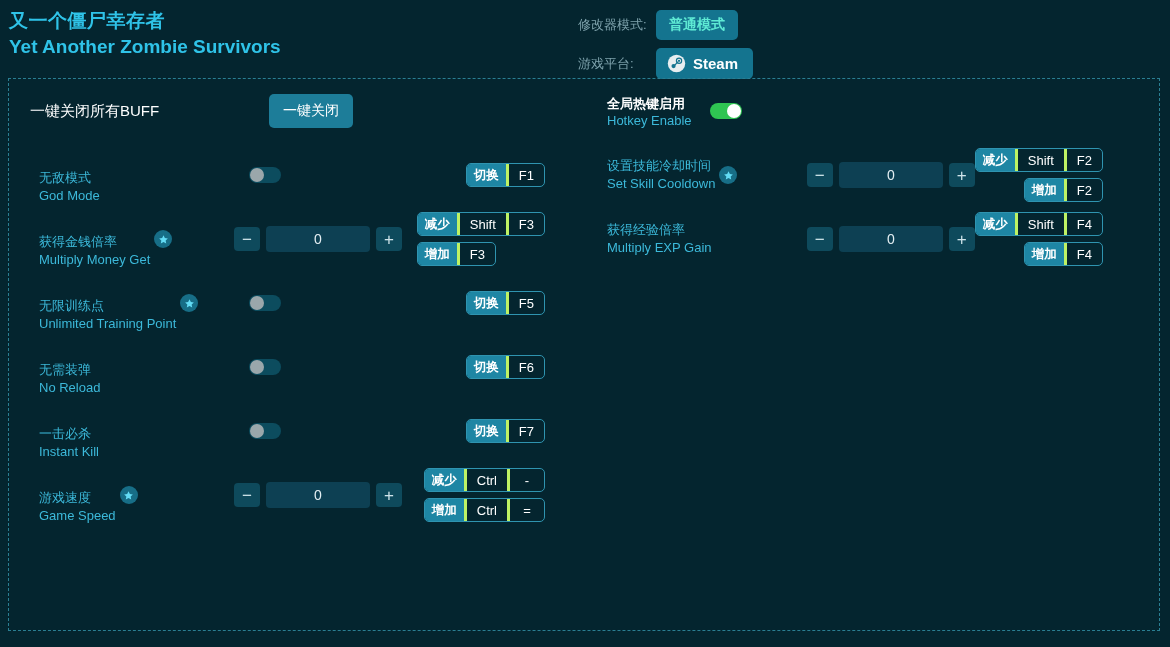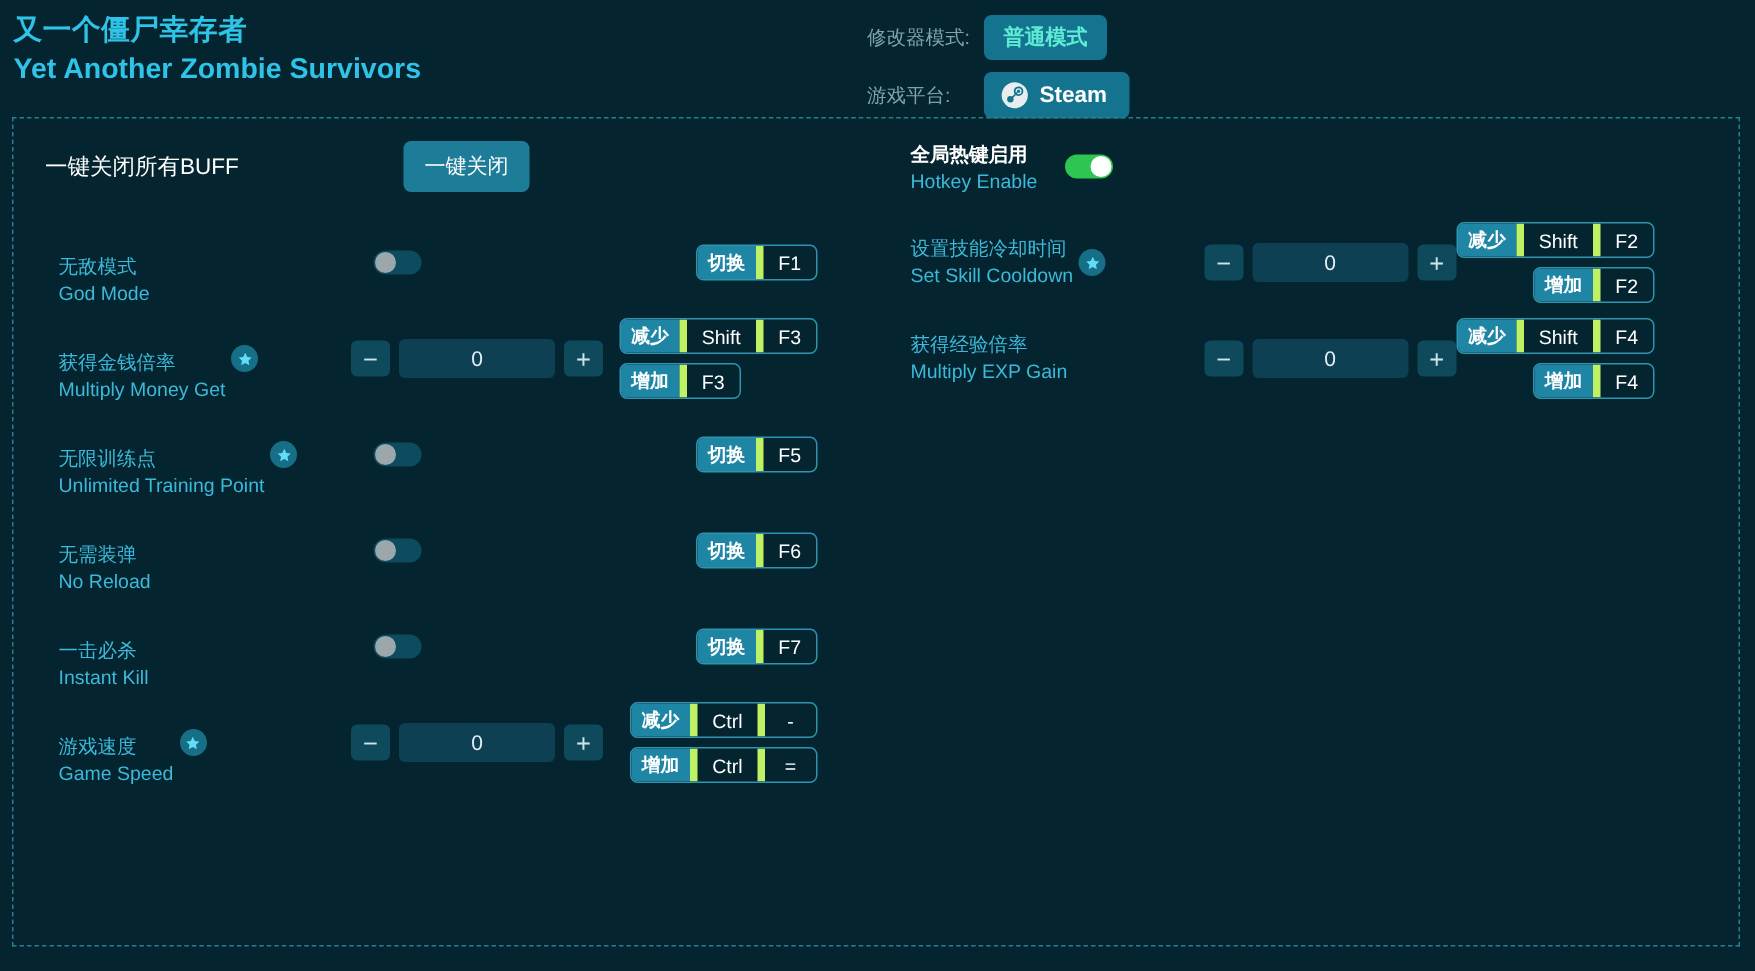--- a/index.html
+++ b/index.html
@@ -271,21 +271,21 @@
     padding: 0 7px;
     display: flex;
     align-items: center;
   }
   .hk-key {
     color: #ffffff;
     font-size: 13px;
     padding: 0 10px;
     display: flex;
     align-items: center;
-    border-left: 5px solid #bef264;
+    border-left: 3px solid #bef264;
     min-width: 14px;
     justify-content: center;
   }
   .hk-key:first-child { border-left: none; }
 </style>
 </head>
 <body>
 
 <div class="header">
   <div class="title-block">

